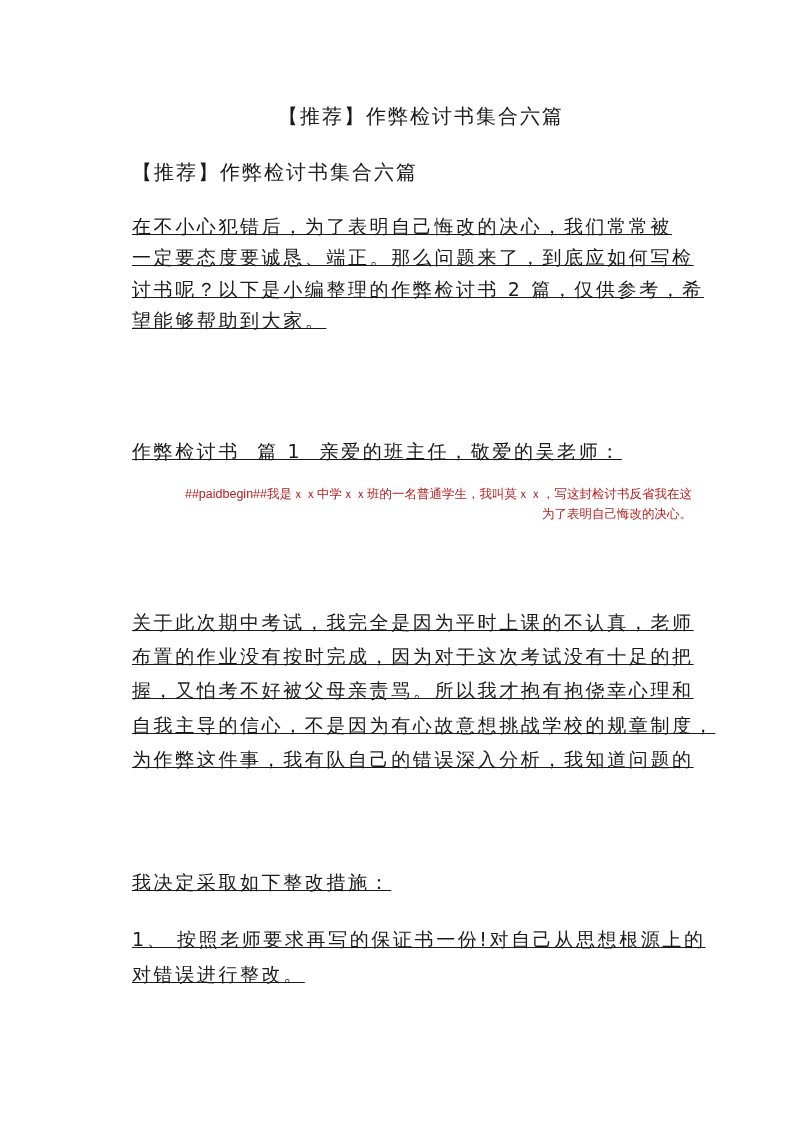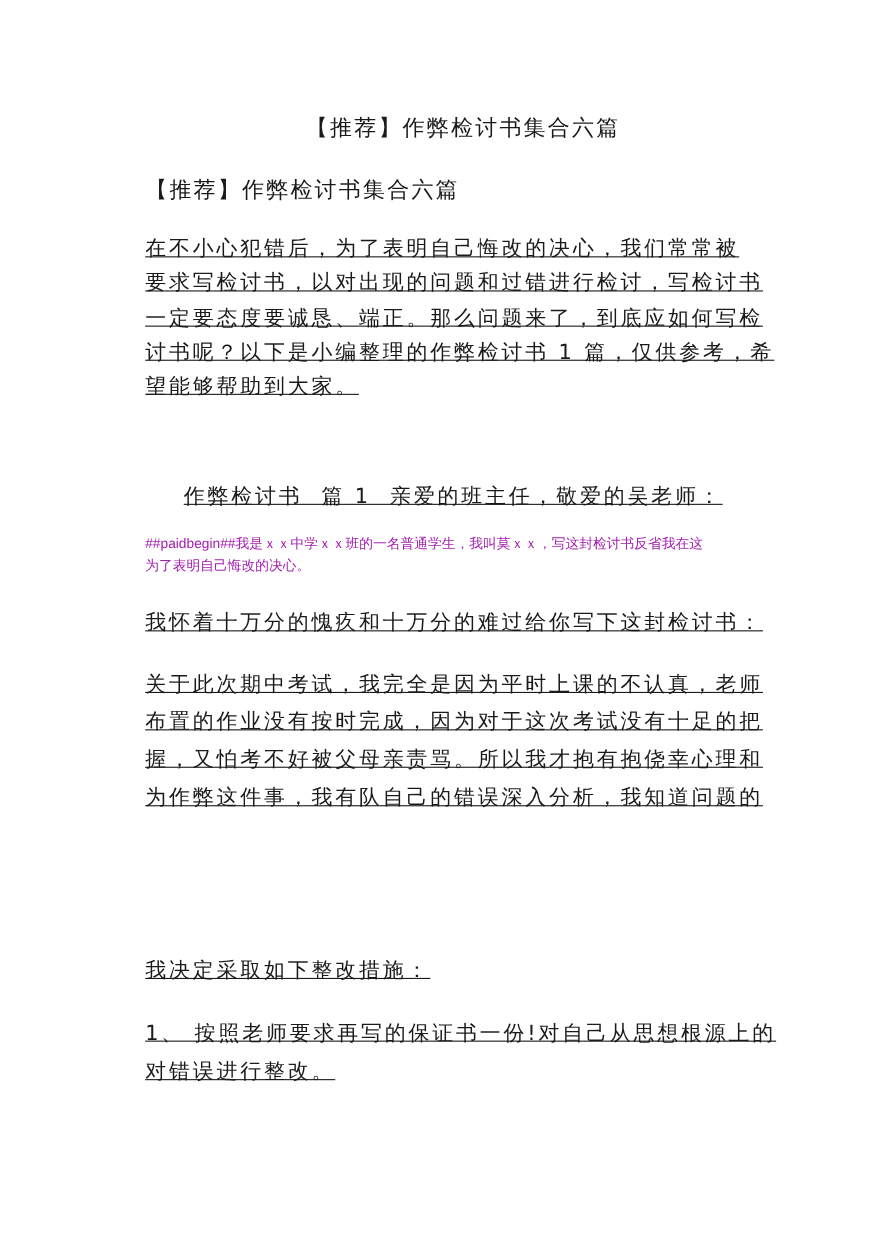--- a/index.html
+++ b/index.html
@@ -53,31 +53,32 @@
       line-height: 30px;
       text-decoration: underline;
     }
     .para .line {
       display: block;
       white-space: nowrap;
       height: 30px;
     }
     .p-intro { top: 211px; }
     .p-intro .line { height: 31.3px; line-height: 31.3px; }
-    .p-heading1 { top: 436px; text-align: center; }
+    .p-heading1 { top: 436px; }
     .small-para {
       position: absolute;
       left: 120px;
       top: 484px;
       width: 560px;
       font-family: "DejaVu Serif", serif;
       font-size: 12.5px;
       line-height: 20px;
       letter-spacing: 0px;
-      color: #a21caf;
+      color: #b91c1c;
+      text-align: right;
     }
     .small-para .line {
       display: block;
       white-space: nowrap;
     }
     .small-para .marker {
       font-family: "Liberation Sans", sans-serif;
     }
     .p-feel { top: 551px; }
     .p-reason { top: 605px; }
@@ -90,43 +91,40 @@
 <body>
 
 <div class="page">
 
   <div class="title">【推荐】作弊检讨书集合六篇</div>
 
   <div class="subtitle">【推荐】作弊检讨书集合六篇</div>
 
   <div class="para p-intro">
     <span class="line"> 在不小心犯错后，为了表明自己悔改的决心，我们常常被</span>
-    <span class="line">要求写检讨书，以对出现的问题和过错进行检讨，写检讨书</span>
     <span class="line">一定要态度要诚恳、端正。那么问题来了，到底应如何写检</span>
-    <span class="line">讨书呢？以下是小编整理的作弊检讨书 1 篇，仅供参考，希</span>
+    <span class="line">讨书呢？以下是小编整理的作弊检讨书 2 篇，仅供参考，希</span>
     <span class="line">望能够帮助到大家。</span>
   </div>
 
   <div class="para p-heading1">
     <span class="line" style="white-space:pre;">作弊检讨书  篇 1  亲爱的班主任，敬爱的吴老师：</span>
   </div>
 
   <div class="small-para">
     <span class="line"><span class="marker">##paidbegin##</span><span>我是ｘｘ中学ｘｘ班的一名普通学生，我叫莫ｘｘ，写这封检讨书反省我在这</span></span>
     <span class="line">为了表明自己悔改的决心。</span>
   </div>
 
-  <div class="para p-feel">
-    <span class="line">我怀着十万分的愧疚和十万分的难过给你写下这封检讨书：</span>
-  </div>
 
   <div class="para p-reason">
     <span class="line">关于此次期中考试，我完全是因为平时上课的不认真，老师</span>
     <span class="line">布置的作业没有按时完成，因为对于这次考试没有十足的把</span>
     <span class="line">握，又怕考不好被父母亲责骂。所以我才抱有抱侥幸心理和</span>
+    <span class="line">自我主导的信心，不是因为有心故意想挑战学校的规章制度，</span>
     <span class="line">为作弊这件事，我有队自己的错误深入分析，我知道问题的</span>
   </div>
 
   <div class="para p-measures">
     <span class="line">我决定采取如下整改措施：</span>
   </div>
 
   <div class="para p-item1">
     <span class="line">1、 按照老师要求再写的保证书一份!对自己从思想根源上的</span>
     <span class="line">对错误进行整改。</span>

